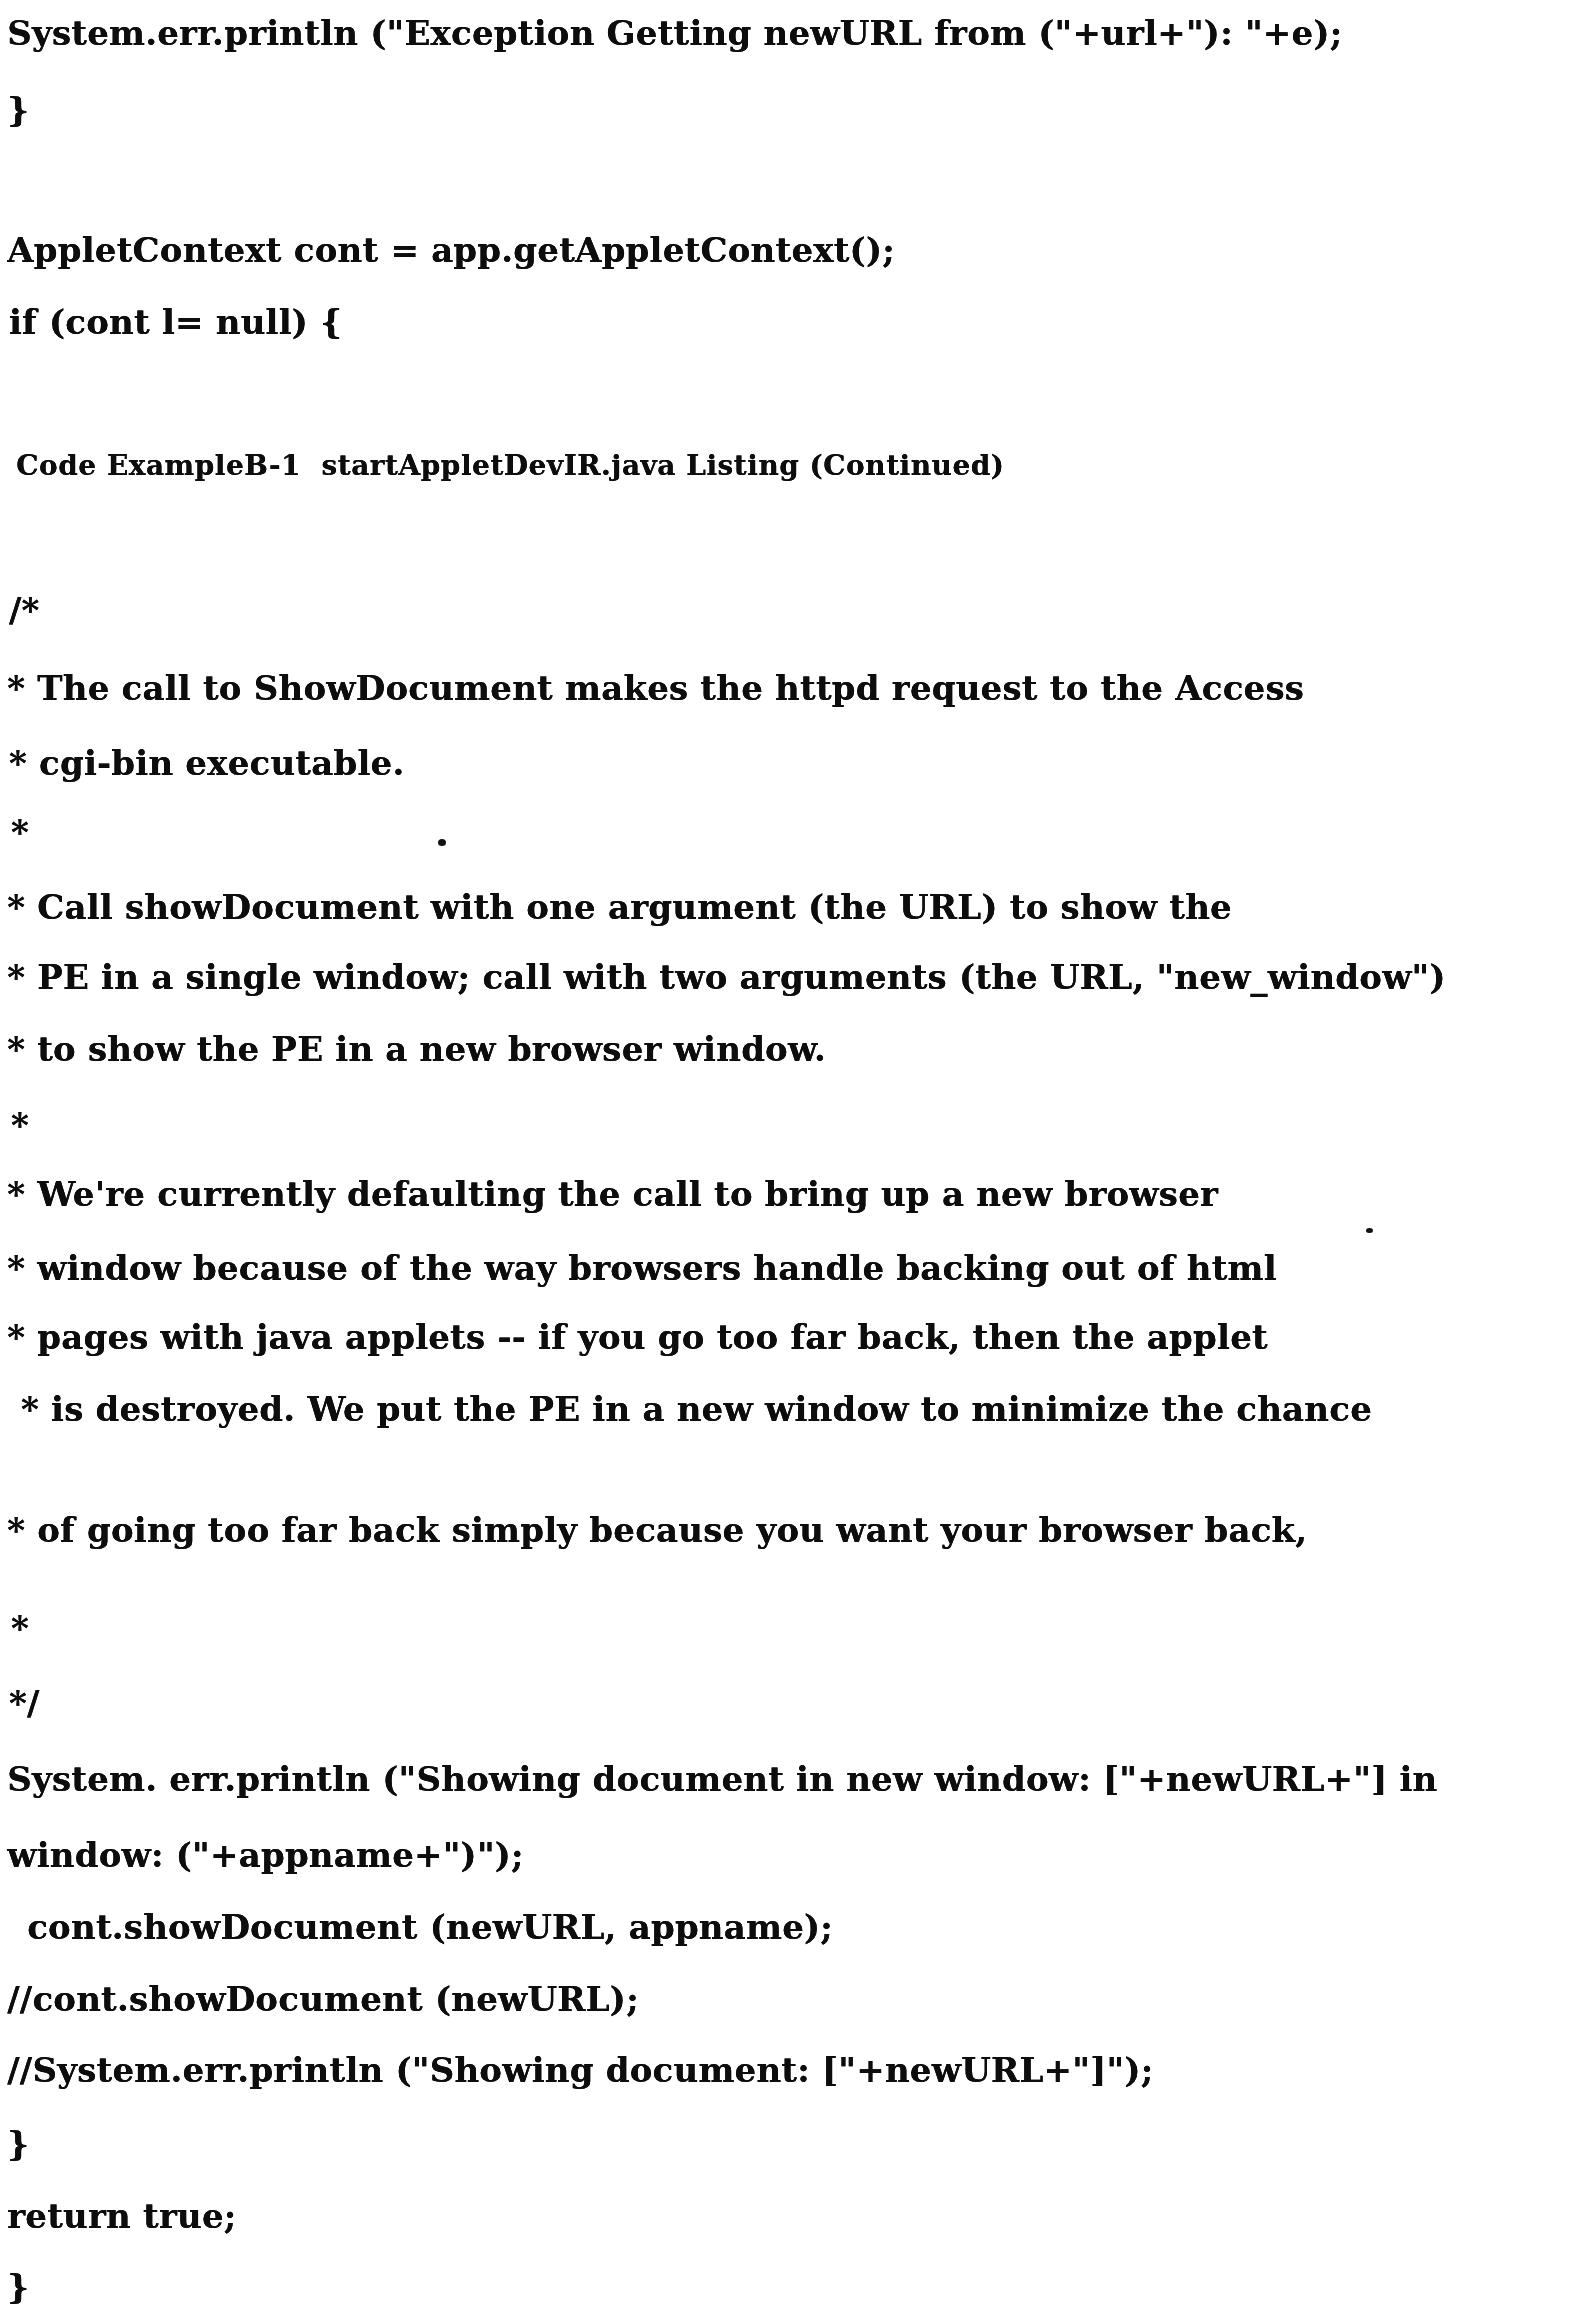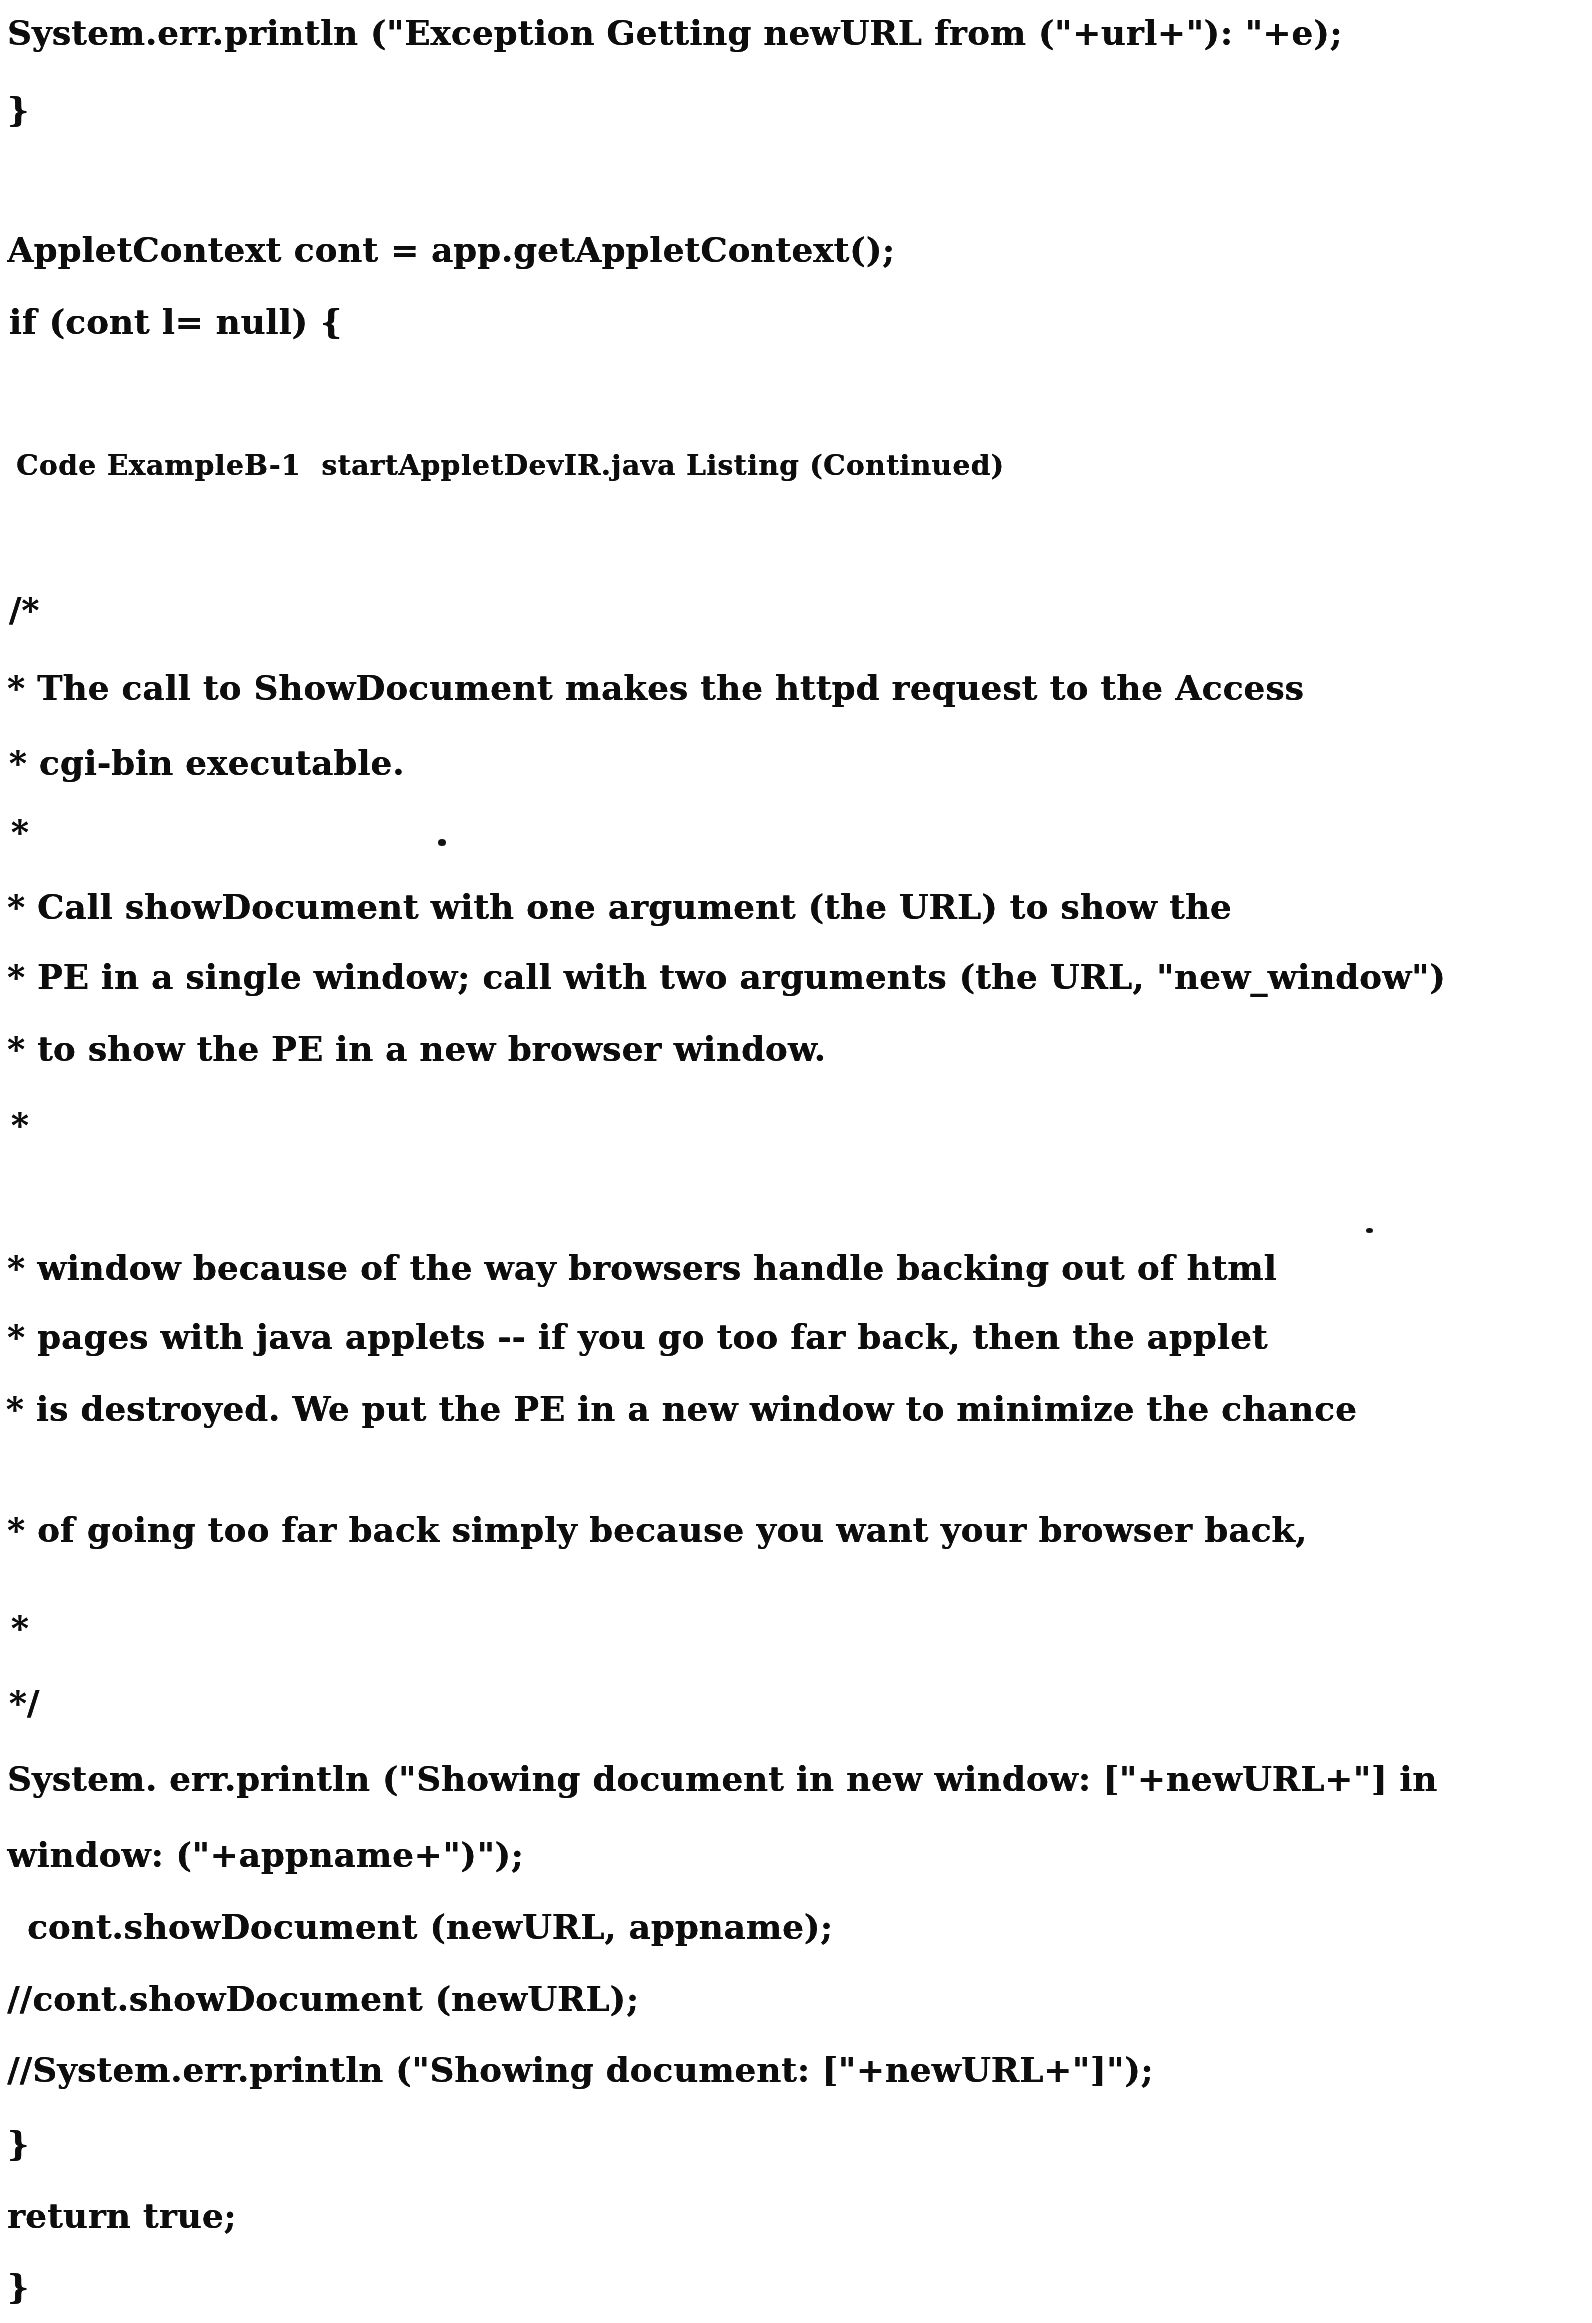--- a/index.html
+++ b/index.html
@@ -50,23 +50,24 @@
   <div class="ln caption" style="left:16.3px; top:449px;">Code ExampleB-1  startAppletDevIR.java Listing (Continued)</div>
 
   <div class="ln" style="left:9px;  top:590px;">/*</div>
   <div class="ln" style="left:7.2px;   top:668px;">* The call to ShowDocument makes the httpd request to the Access</div>
   <div class="ln" style="left:9px;  top:743px;">* cgi-bin executable.</div>
   <div class="ln" style="left:11px;  top:812px;">*</div>
   <div class="ln" style="left:7.2px;   top:887px;">* Call showDocument with one argument (the URL) to show the</div>
   <div class="ln" style="left:7.2px;   top:957px;">* PE in a single window; call with two arguments (the URL, "new_window")</div>
   <div class="ln" style="left:7.2px;   top:1029px;">* to show the PE in a new browser window.</div>
   <div class="ln" style="left:11px;  top:1105px;">*</div>
+  <div class="ln" style="left:7.2px;   top:1174px;">* We're currently defaulting the call to bring up a new browser</div>
   <div class="ln" style="left:7.2px;   top:1248px;">* window because of the way browsers handle backing out of html</div>
   <div class="ln" style="left:7.2px;   top:1317px;">* pages with java applets -- if you go too far back, then the applet</div>
-  <div class="ln" style="left:6px;   top:1389px;text-align:center;">* is destroyed. We put the PE in a new window to minimize the chance</div>
+  <div class="ln" style="left:21px;   top:1389px;text-align:center;">* is destroyed. We put the PE in a new window to minimize the chance</div>
   <div class="ln" style="left:7.2px;   top:1462px;margin-top:48px;">* of going too far back simply because you want your browser back,</div>
   <div class="ln" style="left:11px;  top:1608px;">*</div>
   <div class="ln" style="left:9px;  top:1683px;">*/</div>
 
   <div class="ln" style="left:7.2px;   top:1759px;">System. err.println ("Showing document in new window: ["+newURL+"] in</div>
   <div class="ln" style="left:7.2px;   top:1835px;">window: ("+appname+")");</div>
   <div class="ln" style="left:7.2px;   top:1907px;margin-left:20px;">cont.showDocument (newURL, appname);</div>
   <div class="ln" style="left:7.2px;   top:1979px;">//cont.showDocument (newURL);</div>
   <div class="ln" style="left:7.2px;   top:2050px;">//System.err.println ("Showing document: ["+newURL+"]");</div>
   <div class="ln" style="left:7.2px;   top:2124px;">}</div>

